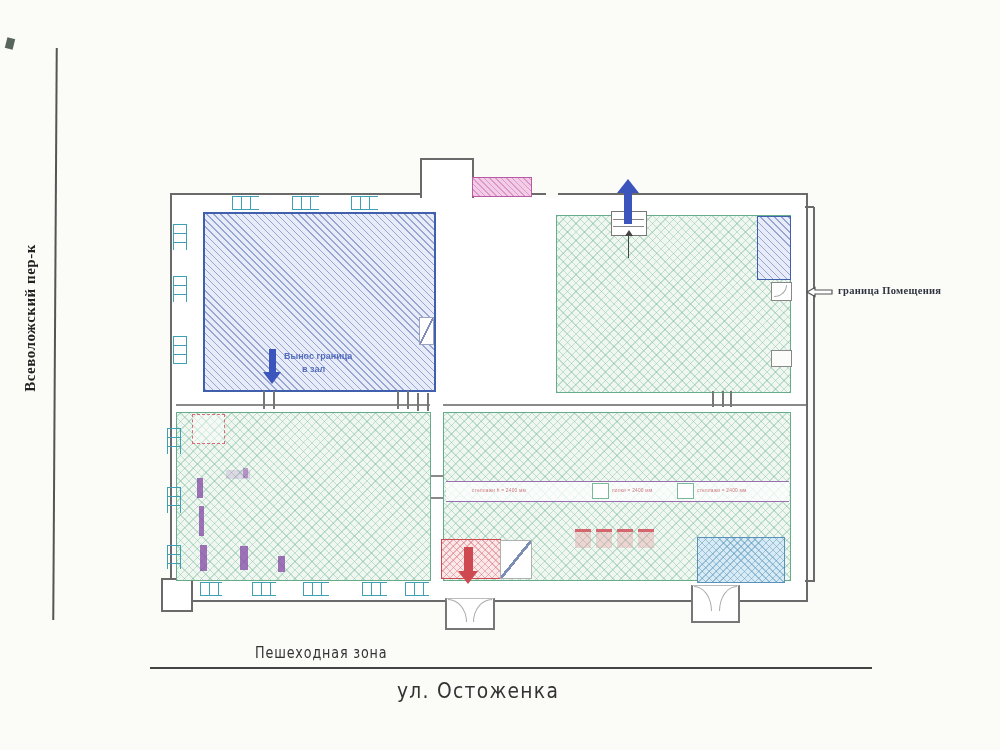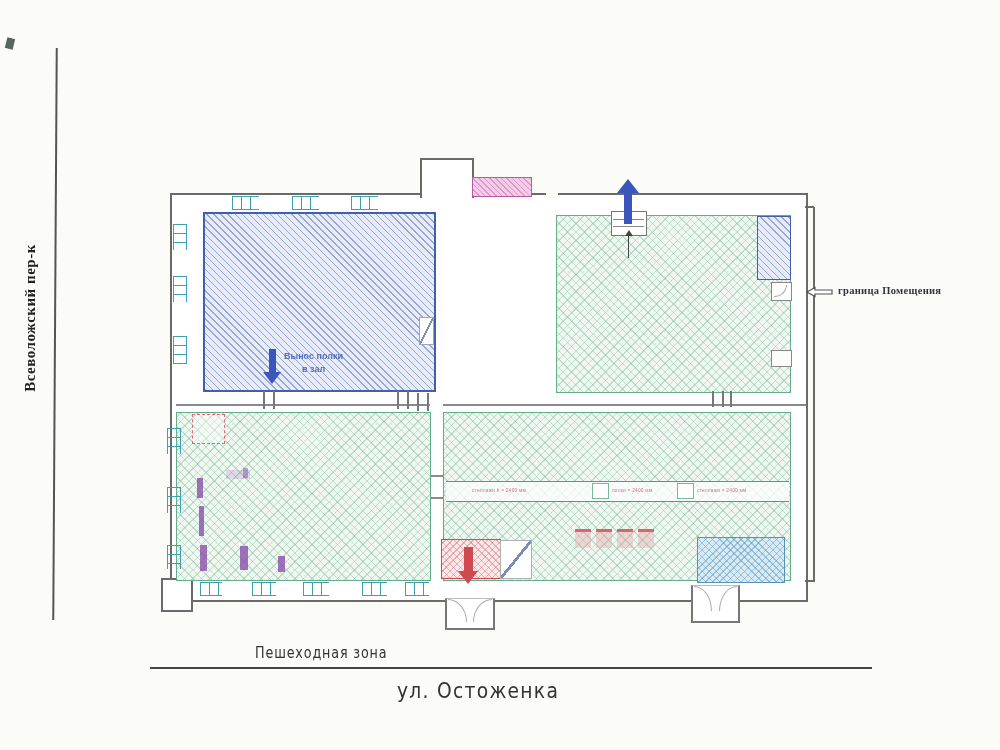--- a/index.html
+++ b/index.html
@@ -82,21 +82,21 @@
               background-image:repeating-linear-gradient(45deg,rgba(86,108,180,.55) 0 1px,transparent 1px 5px);"></div>
   <div class="abs" style="left:771px;top:282px;width:19px;height:17px;background:#fff;border:1.5px solid #888;">
     <div class="abs arc" style="left:2px;top:2px;width:12px;height:11px;border-radius:0 0 100% 0;border-top:none;border-left:none;"></div>
   </div>
   <div class="abs" style="left:771px;top:350px;width:19px;height:15px;background:#fcfdfb;border:1.5px solid #888;"></div>
 
   <div class="abs door-white" style="left:419px;top:317px;width:13px;height:26px;"></div>
 
   <div class="abs" style="left:269px;top:349px;width:7px;height:24px;background:var(--arrow-blue);"></div>
   <div class="abs" style="left:263px;top:372px;width:0;height:0;border-left:9px solid transparent;border-right:9px solid transparent;border-top:12px solid var(--arrow-blue);"></div>
-  <div class="abs" style="left:284px;top:351px;font-size:9px;font-weight:bold;color:#4660b8;opacity:.9;">Вынос полки</div>
+  <div class="abs" style="left:284px;top:351px;font-size:9px;font-weight:bold;color:#4660b8;opacity:.9;">Вынос граница</div>
   <div class="abs" style="left:302px;top:364px;font-size:9px;font-weight:bold;color:#4660b8;opacity:.9;">в зал</div>
 
   <div class="abs hatch-pink" style="left:472px;top:177px;width:58px;height:18px;"></div>
 
   <div class="abs" style="left:611px;top:211px;width:34px;height:23px;background:#fff;border:1.5px solid #777;"></div>
   <div class="abs" style="left:613px;top:219px;width:31px;height:1px;background:#888;"></div>
   <div class="abs" style="left:613px;top:226px;width:31px;height:1px;background:#888;"></div>
   <div class="abs" style="left:624px;top:192px;width:8px;height:32px;background:var(--arrow-blue);"></div>
   <div class="abs" style="left:617px;top:179px;width:0;height:0;border-left:11px solid transparent;border-right:11px solid transparent;border-bottom:14px solid var(--arrow-blue);"></div>
   <div class="abs" style="left:628px;top:234px;width:1px;height:24px;background:#444;"></div>

